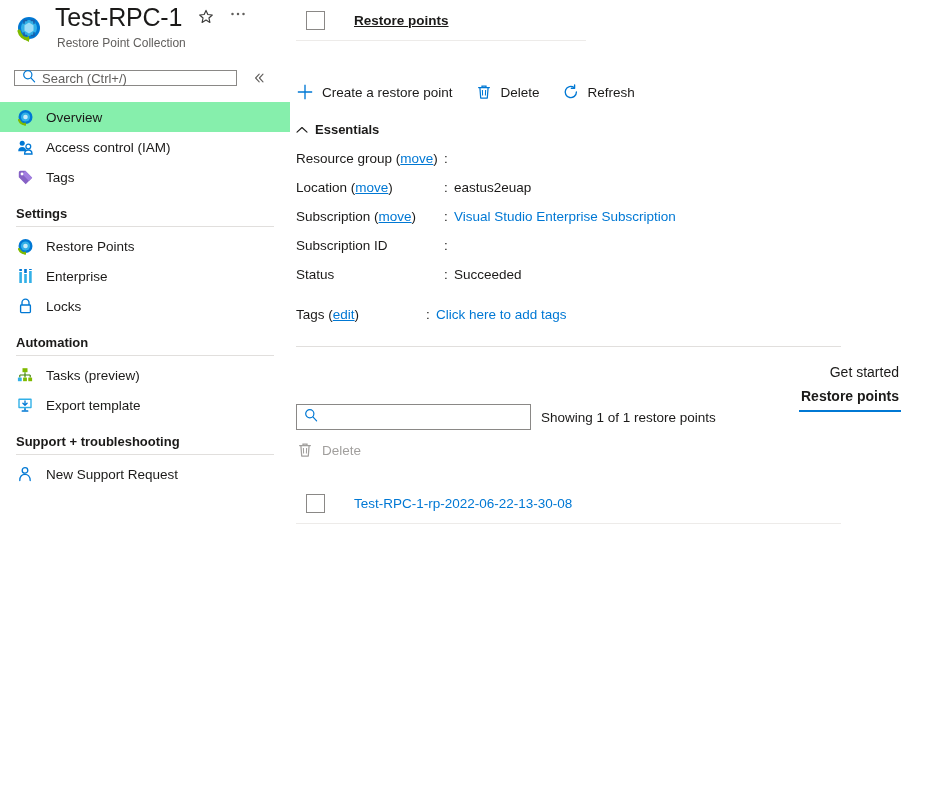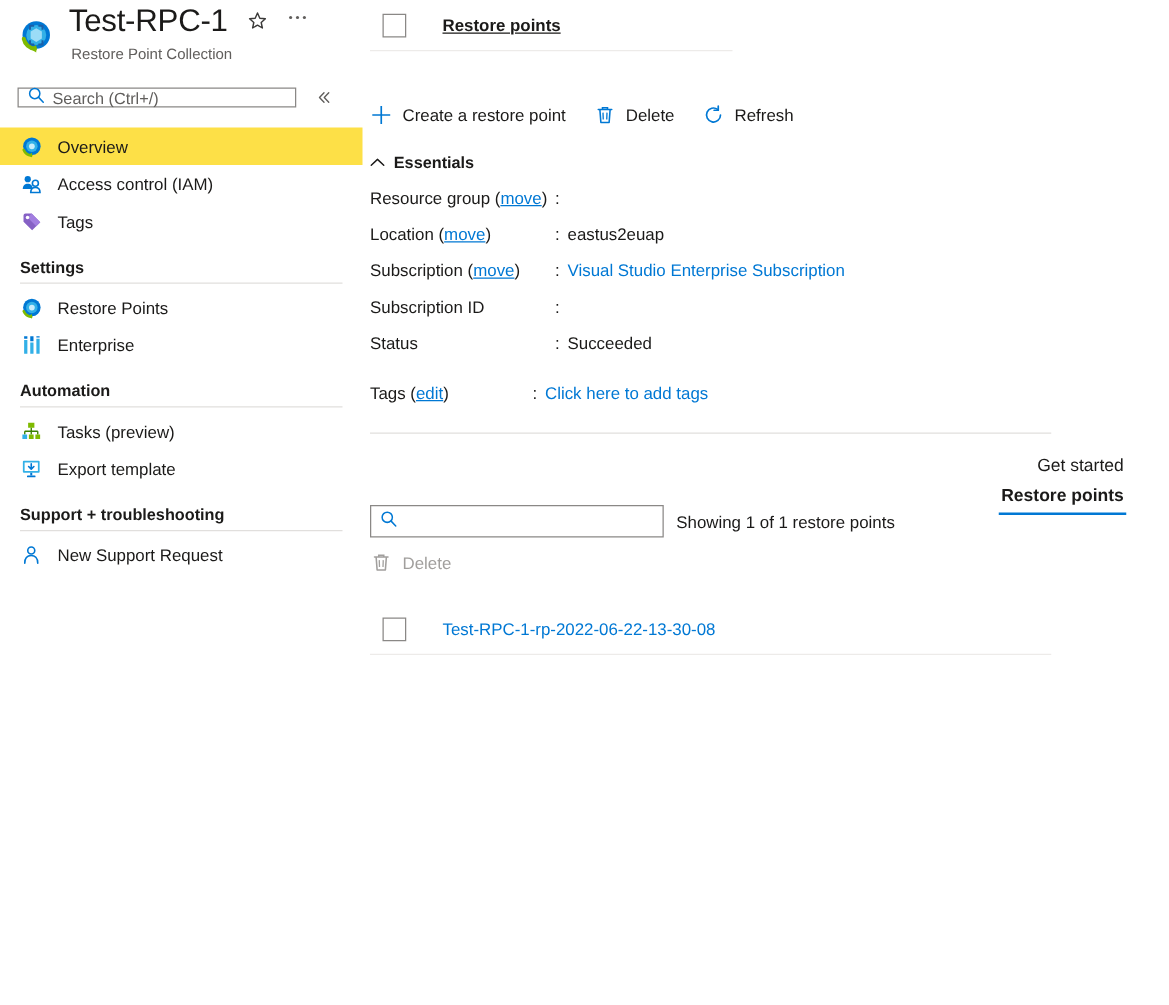--- a/index.html
+++ b/index.html
@@ -58,21 +58,21 @@
     margin-left: 12px; width: 20px; height: 20px; cursor: pointer;
     color: #605e5c; font-size: 14px; display: flex;
     align-items: center; justify-content: center;
   }
 
   .nav { margin-top: 8px; }
   .nav-item {
     display: flex; align-items: center; height: 30px;
     padding-left: 16px; cursor: pointer; font-size: 13.5px; color: #1b1a19;
   }
-  .nav-item.selected { background: #fde047; }
+  .nav-item.selected { background: #86efac; }
   .nav-item .ic { width: 18px; height: 18px; margin-right: 12px; flex: 0 0 18px;
                   display:flex; align-items:center; justify-content:center; }
   .nav-group {
     font-size: 13px; font-weight: bold; color: #1b1a19;
     padding: 14px 0 5px 16px;
   }
   .nav-rule { height: 1px; background: #e1dfdd; margin: 0 16px 4px 16px; }
 
   
   .main { position: absolute; left: 296px; top: 0; width: 639px; }
@@ -268,20 +268,29 @@
             <rect x="1.3" y="1" width="2.6" height="2" fill="#0078d4"></rect>
             <rect x="6.2" y="6" width="2.6" height="9" fill="#32b0e7"></rect>
             <rect x="6.2" y="1" width="2.6" height="4" fill="#0078d4"></rect>
             <rect x="11.1" y="3" width="2.6" height="12" fill="#32b0e7"></rect>
             <rect x="11.1" y="1" width="2.6" height="1" fill="#0078d4"></rect>
           </svg>
         </span>
         <span>Enterprise</span>
       </div>
 
+      <div class="nav-item">
+        <span class="ic">
+          <svg width="15" height="16" viewBox="0 0 15 16">
+            <path d="M4 7 L4 4.6 A3.5 3.5 0 0 1 11 4.6 L11 7" fill="none" stroke="#0078d4" stroke-width="1.35"></path>
+            <rect x="2.6" y="7" width="9.8" height="7.6" rx="0.8" fill="none" stroke="#0078d4" stroke-width="1.35"></rect>
+          </svg>
+        </span>
+        <span>Locks</span>
+      </div>
 
       <div class="nav-group">Automation</div>
       <div class="nav-rule"></div>
 
       <div class="nav-item">
         <span class="ic">
           <svg width="16" height="16" viewBox="0 0 16 16">
             <rect x="5.5" y="1.2" width="5" height="4" fill="#7fba00"></rect>
             <path d="M8 5.2 L8 8 M2.8 8 L13.2 8 M2.8 8 L2.8 10.6 M8 8 L8 10.6 M13.2 8 L13.2 10.6" stroke="#3b8000" stroke-width="1.1" fill="none"></path>
             <rect x="0.9" y="10.6" width="3.8" height="3.6" fill="#32b0e7"></rect>

